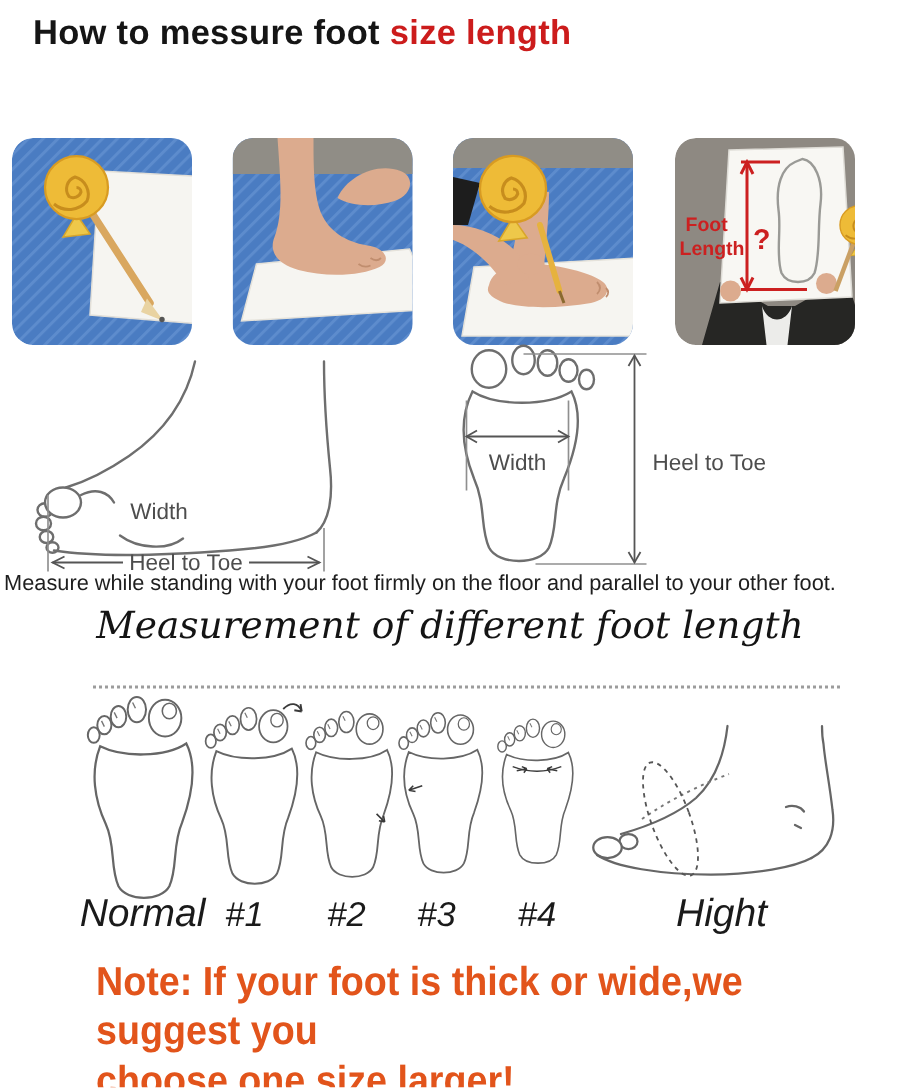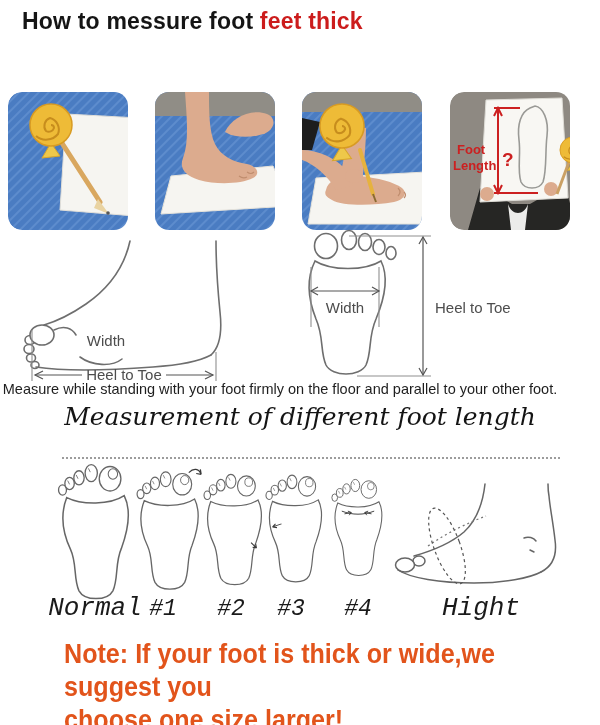--- a/index.html
+++ b/index.html
@@ -24,21 +24,21 @@
 
   #standNote{left:0;top:381px;width:560px;text-align:center;font-size:14.5px;color:#1e1e1e;}
   #sectionHeading{left:0;top:402px;width:600px;text-align:center;
      font-family:"DejaVu Serif","Liberation Serif",serif;font-style:italic;font-size:25px;color:#141414;}
 
   
   #feetRow{left:0;top:448px;width:600px;height:178px;}
   #dottedLine{left:62px;top:9px;width:498px;height:0;border-top:2px dotted #9c9c9c;}
   .footsvg{position:absolute;}
   .foot-label{position:absolute;transform:translateX(-50%);white-space:nowrap;
-     font-family:Liberation Mono, monospace;font-style:italic;color:#1a1a1a;}
+     font-family:Liberation Sans, sans-serif;font-style:italic;color:#1a1a1a;}
   .lbl-big{font-size:26px;} .lbl-num{font-size:23px;}
 
   
   #noteBlock{left:64px;top:638px;width:520px;font-weight:bold;font-size:27px;line-height:1.22;
      color:#e2541b;transform:scaleX(.93);transform-origin:left top;letter-spacing:0;}
 
   .ol{stroke:#6e6e6e;stroke-width:1.6;fill:none;stroke-linecap:round;}
   .tick{stroke:#8f8f8f;stroke-width:1.1;}
   .arr{stroke:#555;stroke-width:1.2;}
   .skin{fill:#dcab8e;}
@@ -55,21 +55,21 @@
         <line x1="1" y1="0" x2="1" y2="7" stroke="#5d8ccd" stroke-width="2"></line>
       </pattern>
       <g id="lolli">
         <polygon points="0,18 -9,33 9,31" fill="#eec84a" stroke="#d8a62a" stroke-width="1"></polygon>
         <circle r="21" fill="#eebb37" stroke="#d89b22" stroke-width="1.5"></circle>
         <path d="M0,0 a3,3 0 0 1 3,3 a5.5,5.5 0 0 1 -8,3 a8.5,8.5 0 0 1 4,-13 a12,12 0 0 1 8,16 a15.5,15.5 0 0 1 -22,2" stroke="#c78d1d" stroke-width="2" fill="none"></path>
       </g>
     </defs>
   </svg>
 
-  <div id="title" class="abs"><span>How to messure foot </span><span class="hl">feet thick</span></div>
+  <div id="title" class="abs"><span>How to messure foot </span><span class="hl">size length</span></div>
 
   <div id="photo1" class="photo abs">
     <svg viewBox="0 0 140 138">
       <rect x="0" y="0" width="140" height="138" rx="14" fill="url(#matpat)"></rect>
       <polygon points="58,22 131,26 127,124 52,118" fill="#f6f5f1" stroke="#e2dfd8"></polygon>
       <line x1="52" y1="48" x2="92" y2="110" stroke="#d9a75f" stroke-width="5" stroke-linecap="round"></line>
       <polygon points="90,107 101,122 86,116" fill="#e9d3a2"></polygon>
       <circle cx="100" cy="121" r="1.8" fill="#555"></circle>
       <use href="#lolli" x="0" y="0" transform="translate(43,33)"></use>
     </svg>

